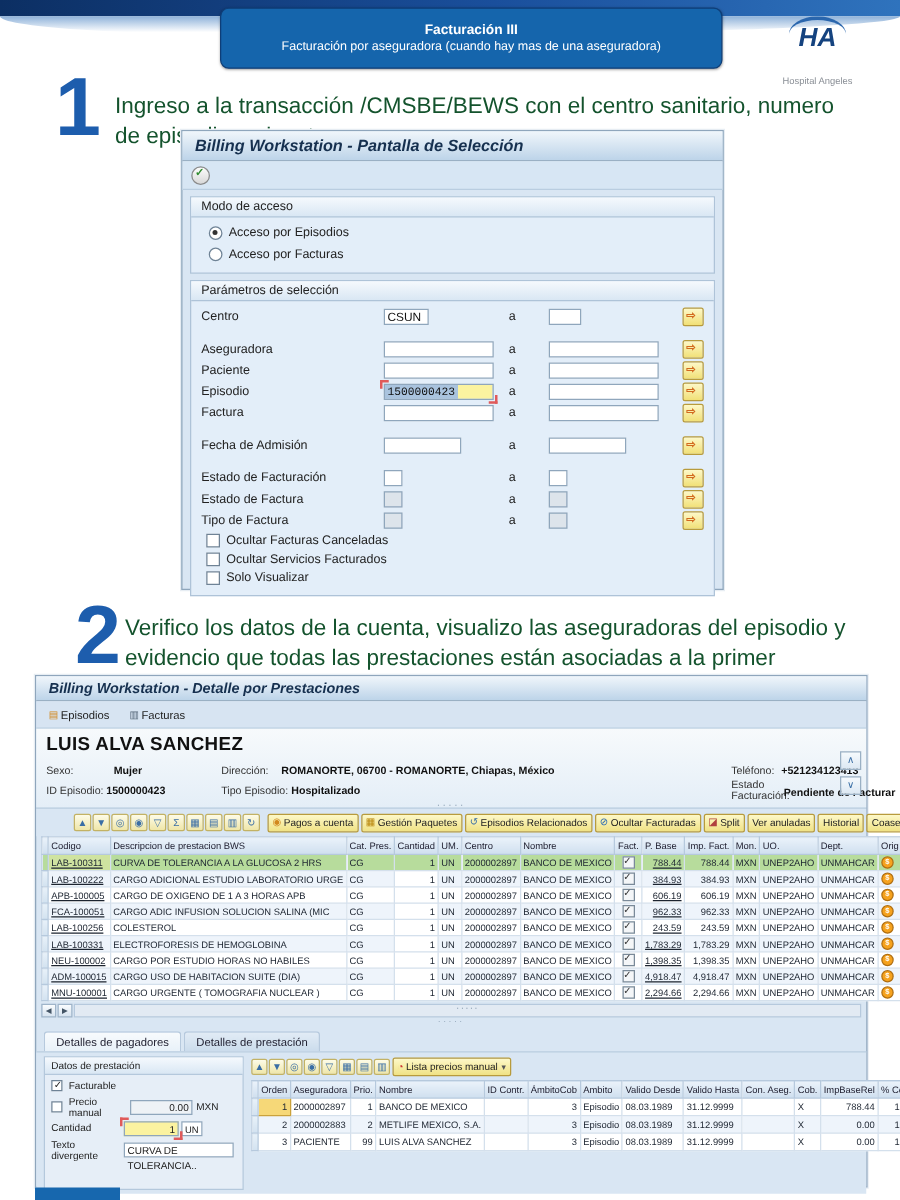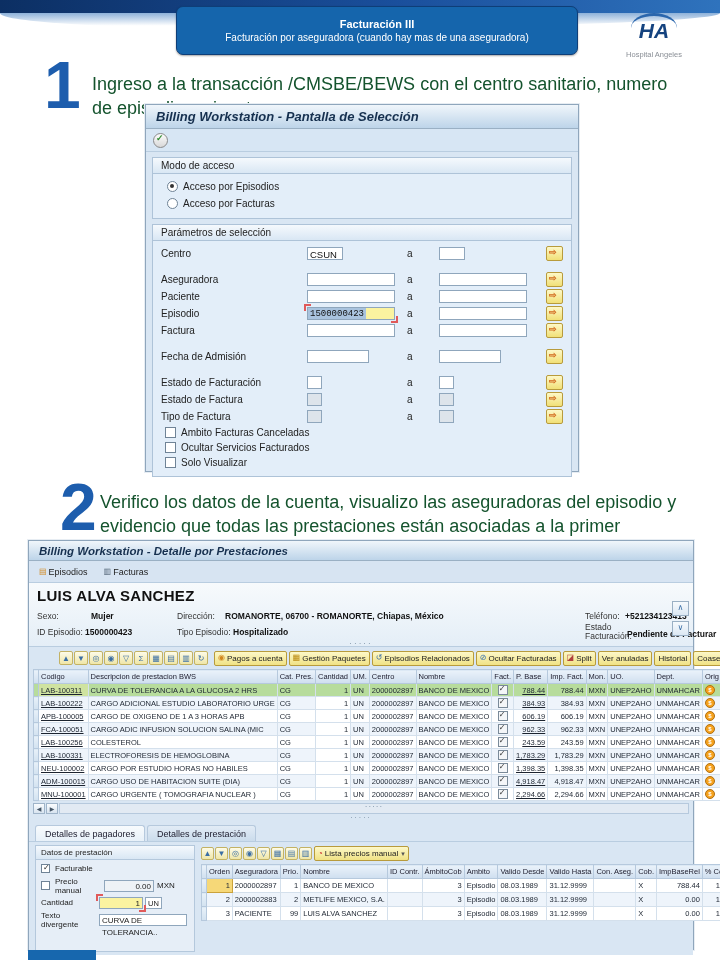--- a/index.html
+++ b/index.html
@@ -8,21 +8,21 @@
 
   
   .band1{position:absolute;top:0;left:0;width:720px;height:13px;background:linear-gradient(90deg,#0c2f63,#1a4f9c 55%,#2f73bd);}
   .band2{position:absolute;top:13px;left:0;width:720px;height:15px;background:linear-gradient(#8db1d9,#ffffff 85%);border-radius:0 0 60% 30%/0 0 100% 100%;}
   .banner{position:absolute;left:176px;top:6px;width:400px;height:47px;background:#1565ac;border:1px solid #0e3e78;border-radius:7px;color:#fff;display:flex;flex-direction:column;align-items:center;justify-content:center;box-shadow:0 1px 2px rgba(0,0,0,.35);}
   .banner-title{font-size:11px;font-weight:bold;line-height:1.15;}
   .banner-sub{font-size:10px;margin-top:1px;}
   .logo{position:absolute;top:13px;right:16px;width:100px;text-align:center;}
   .logo-mark{display:inline-block;position:relative;font-size:21px;font-weight:bold;font-style:italic;color:#15437f;padding-top:7px;line-height:1;}
   .logo-mark::before{content:"";position:absolute;top:0;left:-8px;right:-8px;height:12px;border-top:3px solid #2a66ad;border-radius:50%/100% 100% 0 0;}
-  .logo-caption{font-size:7.5px;color:#8a8f96;margin-top:8px;}
+  .logo-caption{font-size:7.5px;color:#8a8f96;margin-top:18px;}
 
   
   .stepnum{position:absolute;font-size:66px;font-weight:bold;color:#1d5dad;line-height:.9;}
   #step1-num{left:44px;top:56px;}
   #step2-num{left:60px;top:478px;}
   .steptext{position:absolute;font-size:18px;color:#14532d;line-height:1.35;}
   #step1-text{left:92px;top:72px;width:600px;}
   #step2-text{left:100px;top:490px;width:580px;}
 
   
@@ -252,21 +252,21 @@
               <span class="fcol1"><span class="inp k-tiny dis"></span></span>
               <span class="fa">a</span>
               <span class="fcol2"><span class="inp k2-tiny dis"></span></span>
               <span class="fsp"></span>
               <span class="msel"></span>
             </div>
           </div>
         <div>
             <div class="krow">
               <span class="cbx"></span>
-              <span>Ambito Facturas Canceladas</span>
+              <span>Ocultar Facturas Canceladas</span>
             </div>
             <div class="krow">
               <span class="cbx"></span>
               <span>Ocultar Servicios Facturados</span>
             </div>
             <div class="krow">
               <span class="cbx"></span>
               <span>Solo Visualizar</span>
             </div>
           </div>

